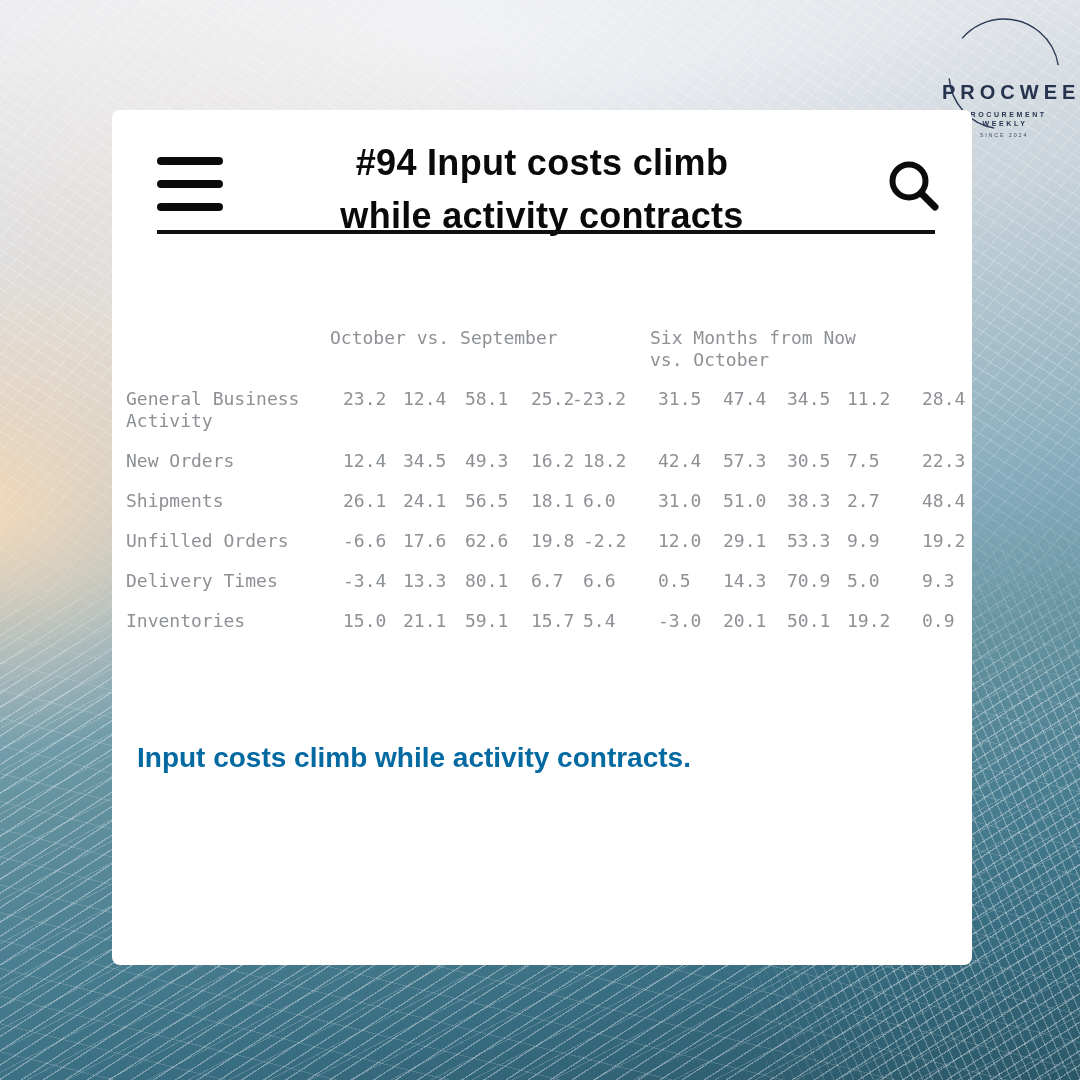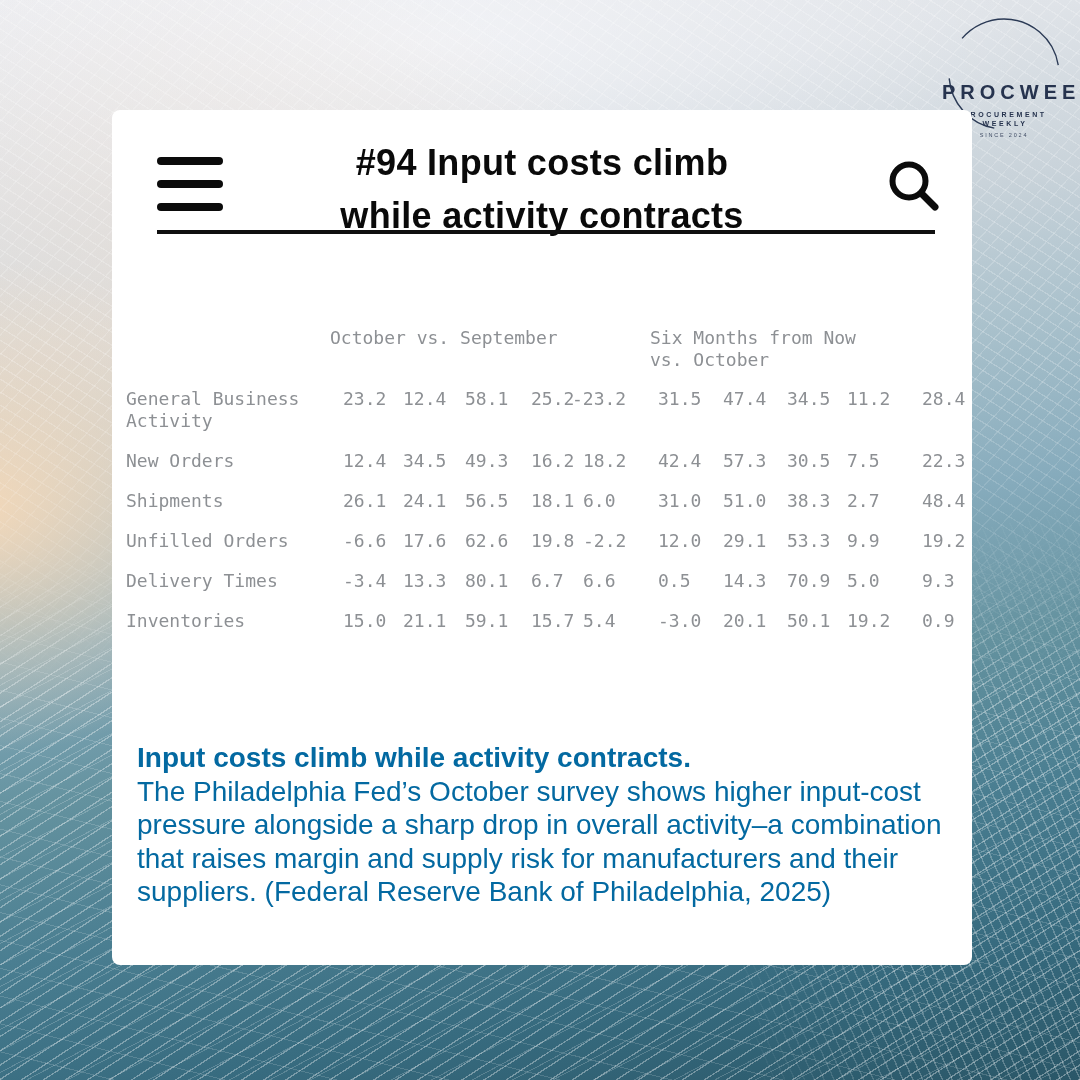--- a/index.html
+++ b/index.html
@@ -228,18 +228,17 @@
               <td><span>50.1</span></td>
               <td><span>19.2</span></td>
               <td><span>0.9</span></td>
             </tr>
           </tbody>
       </table>
     </div>
 
     <div class="body-copy">
       <span class="body-headline">Input costs climb while activity contracts.</span>
-      <span>The Philadelphia Fed’s October survey shows higher input-cost pressure alongside a sharp drop in overall activity–a combination that raises margin and supply risk for manufacturers and their suppliers. (Federal Reserve Bank of Philadelphia, 2025)</span>
     </div>
 
 
   </div>
 </div>
 
 </body></html>

